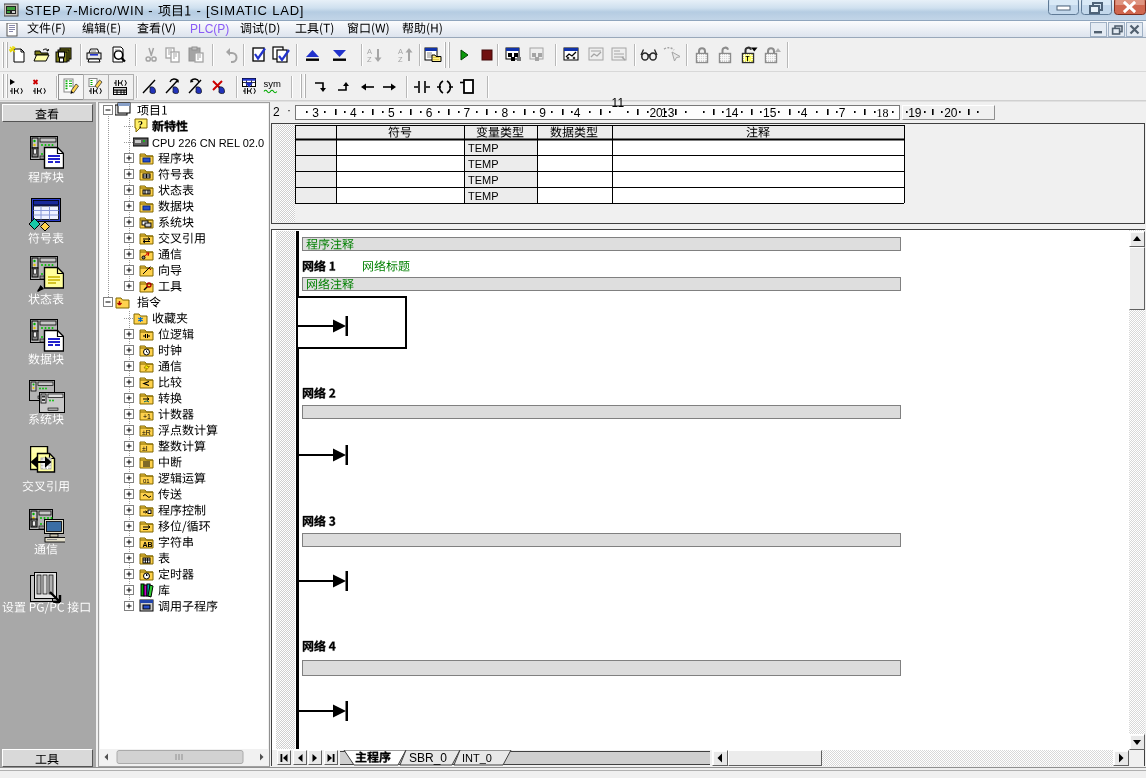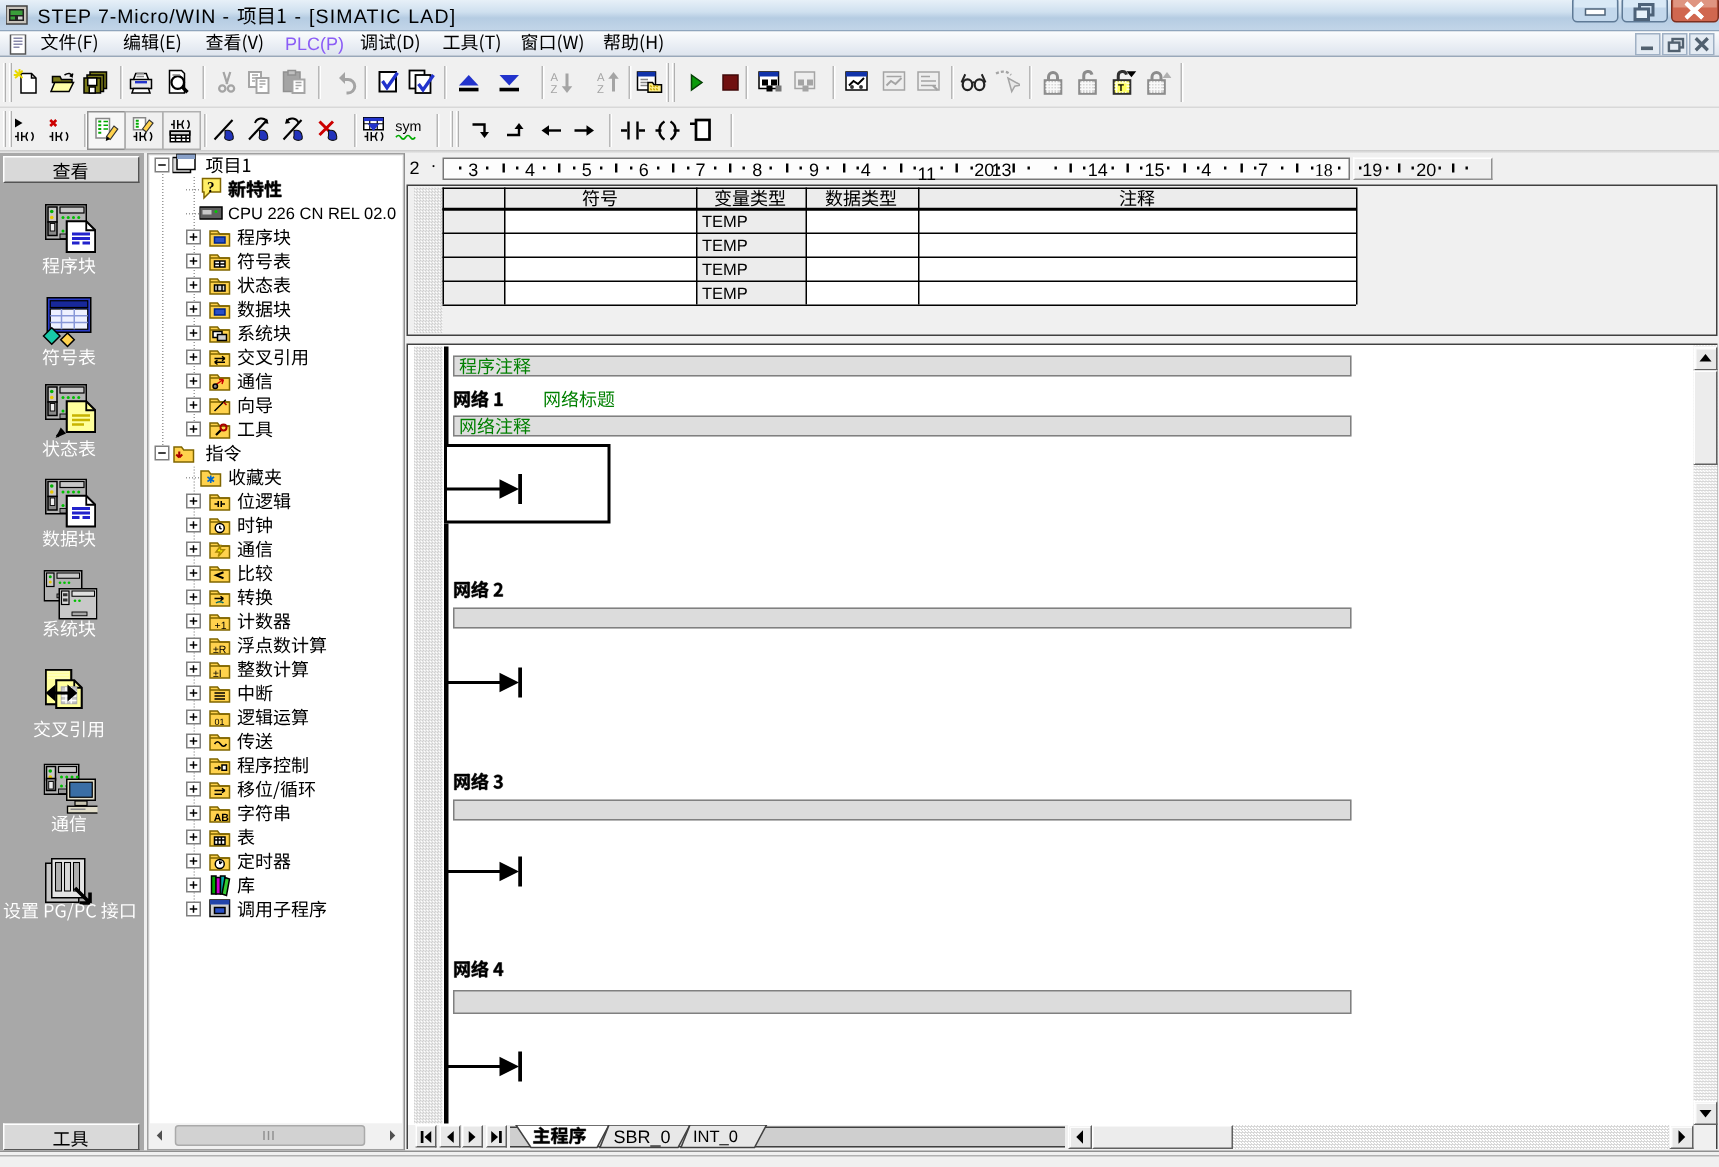--- a/index.html
+++ b/index.html
@@ -1296,21 +1296,21 @@
 <div style="position:absolute;left:295px;top:105px;width:605px;height:15px;background:#fdfdfd;border:1px solid #787878;z-index:2"></div>
 <div style="position:absolute;left:902px;top:105px;width:93px;height:15px;background:#f0f0f0;border:1px solid;border-color:#fff #909090 #909090 #fff;z-index:2"></div>
 <div style="position:absolute;left:312.20000000000005px;top:106.7px;font-family:Liberation Sans,sans-serif;font-weight:normal;font-size:12px;color:#000;white-space:pre;line-height:12px;z-index:4">3</div>
 <div style="position:absolute;left:350.05000000000007px;top:106.7px;font-family:Liberation Sans,sans-serif;font-weight:normal;font-size:12px;color:#000;white-space:pre;line-height:12px;z-index:4">4</div>
 <div style="position:absolute;left:387.90000000000003px;top:106.7px;font-family:Liberation Sans,sans-serif;font-weight:normal;font-size:12px;color:#000;white-space:pre;line-height:12px;z-index:4">5</div>
 <div style="position:absolute;left:425.75000000000006px;top:106.7px;font-family:Liberation Sans,sans-serif;font-weight:normal;font-size:12px;color:#000;white-space:pre;line-height:12px;z-index:4">6</div>
 <div style="position:absolute;left:463.6px;top:106.7px;font-family:Liberation Sans,sans-serif;font-weight:normal;font-size:12px;color:#000;white-space:pre;line-height:12px;z-index:4">7</div>
 <div style="position:absolute;left:501.45000000000005px;top:106.7px;font-family:Liberation Sans,sans-serif;font-weight:normal;font-size:12px;color:#000;white-space:pre;line-height:12px;z-index:4">8</div>
 <div style="position:absolute;left:539.3000000000001px;top:106.7px;font-family:Liberation Sans,sans-serif;font-weight:normal;font-size:12px;color:#000;white-space:pre;line-height:12px;z-index:4">9</div>
 <div style="position:absolute;left:573.75px;top:106.7px;font-family:Liberation Sans,sans-serif;font-weight:normal;font-size:12px;color:#000;white-space:pre;line-height:12px;z-index:4">4</div>
-<div style="position:absolute;left:611.6000000000001px;top:110px;font-family:Liberation Sans,sans-serif;font-weight:normal;font-size:12px;color:#000;white-space:pre;line-height:12px;z-index:4">11</div>
+<div style="position:absolute;left:611.6000000000001px;top:97px;font-family:Liberation Sans,sans-serif;font-weight:normal;font-size:12px;color:#000;white-space:pre;line-height:12px;z-index:4">11</div>
 <div style="position:absolute;left:649.45px;top:106.7px;font-family:Liberation Sans,sans-serif;font-weight:normal;font-size:12px;color:#000;white-space:pre;line-height:12px;z-index:4">20</div>
 <div style="position:absolute;left:661px;top:106.7px;font-family:Liberation Sans,sans-serif;font-weight:normal;font-size:12px;color:#000;white-space:pre;line-height:12px;z-index:4">13</div>
 <div style="position:absolute;left:725.1500000000001px;top:106.7px;font-family:Liberation Sans,sans-serif;font-weight:normal;font-size:12px;color:#000;white-space:pre;line-height:12px;z-index:4">14</div>
 <div style="position:absolute;left:763.0000000000001px;top:106.7px;font-family:Liberation Sans,sans-serif;font-weight:normal;font-size:12px;color:#000;white-space:pre;line-height:12px;z-index:4">15</div>
 <div style="position:absolute;left:800.8500000000001px;top:106.7px;font-family:Liberation Sans,sans-serif;font-weight:normal;font-size:12px;color:#000;white-space:pre;line-height:12px;z-index:4">4</div>
 <div style="position:absolute;left:838.7px;top:106.7px;font-family:Liberation Sans,sans-serif;font-weight:normal;font-size:12px;color:#000;white-space:pre;line-height:12px;z-index:4">7</div>
 <div style="position:absolute;left:876.5500000000001px;top:107px;font-family:Liberation Serif, serif;font-weight:normal;font-size:12px;color:#000;white-space:pre;line-height:12px;z-index:4">18</div>
 <div style="position:absolute;left:908.2px;top:106.7px;font-family:Liberation Sans,sans-serif;font-weight:normal;font-size:12px;color:#000;white-space:pre;line-height:12px;z-index:4">19</div>
 <div style="position:absolute;left:944.2px;top:106.7px;font-family:Liberation Sans,sans-serif;font-weight:normal;font-size:12px;color:#000;white-space:pre;line-height:12px;z-index:4">20</div>
 <svg style="position:absolute;left:0;top:0;z-index:4" width="1010" height="125">

